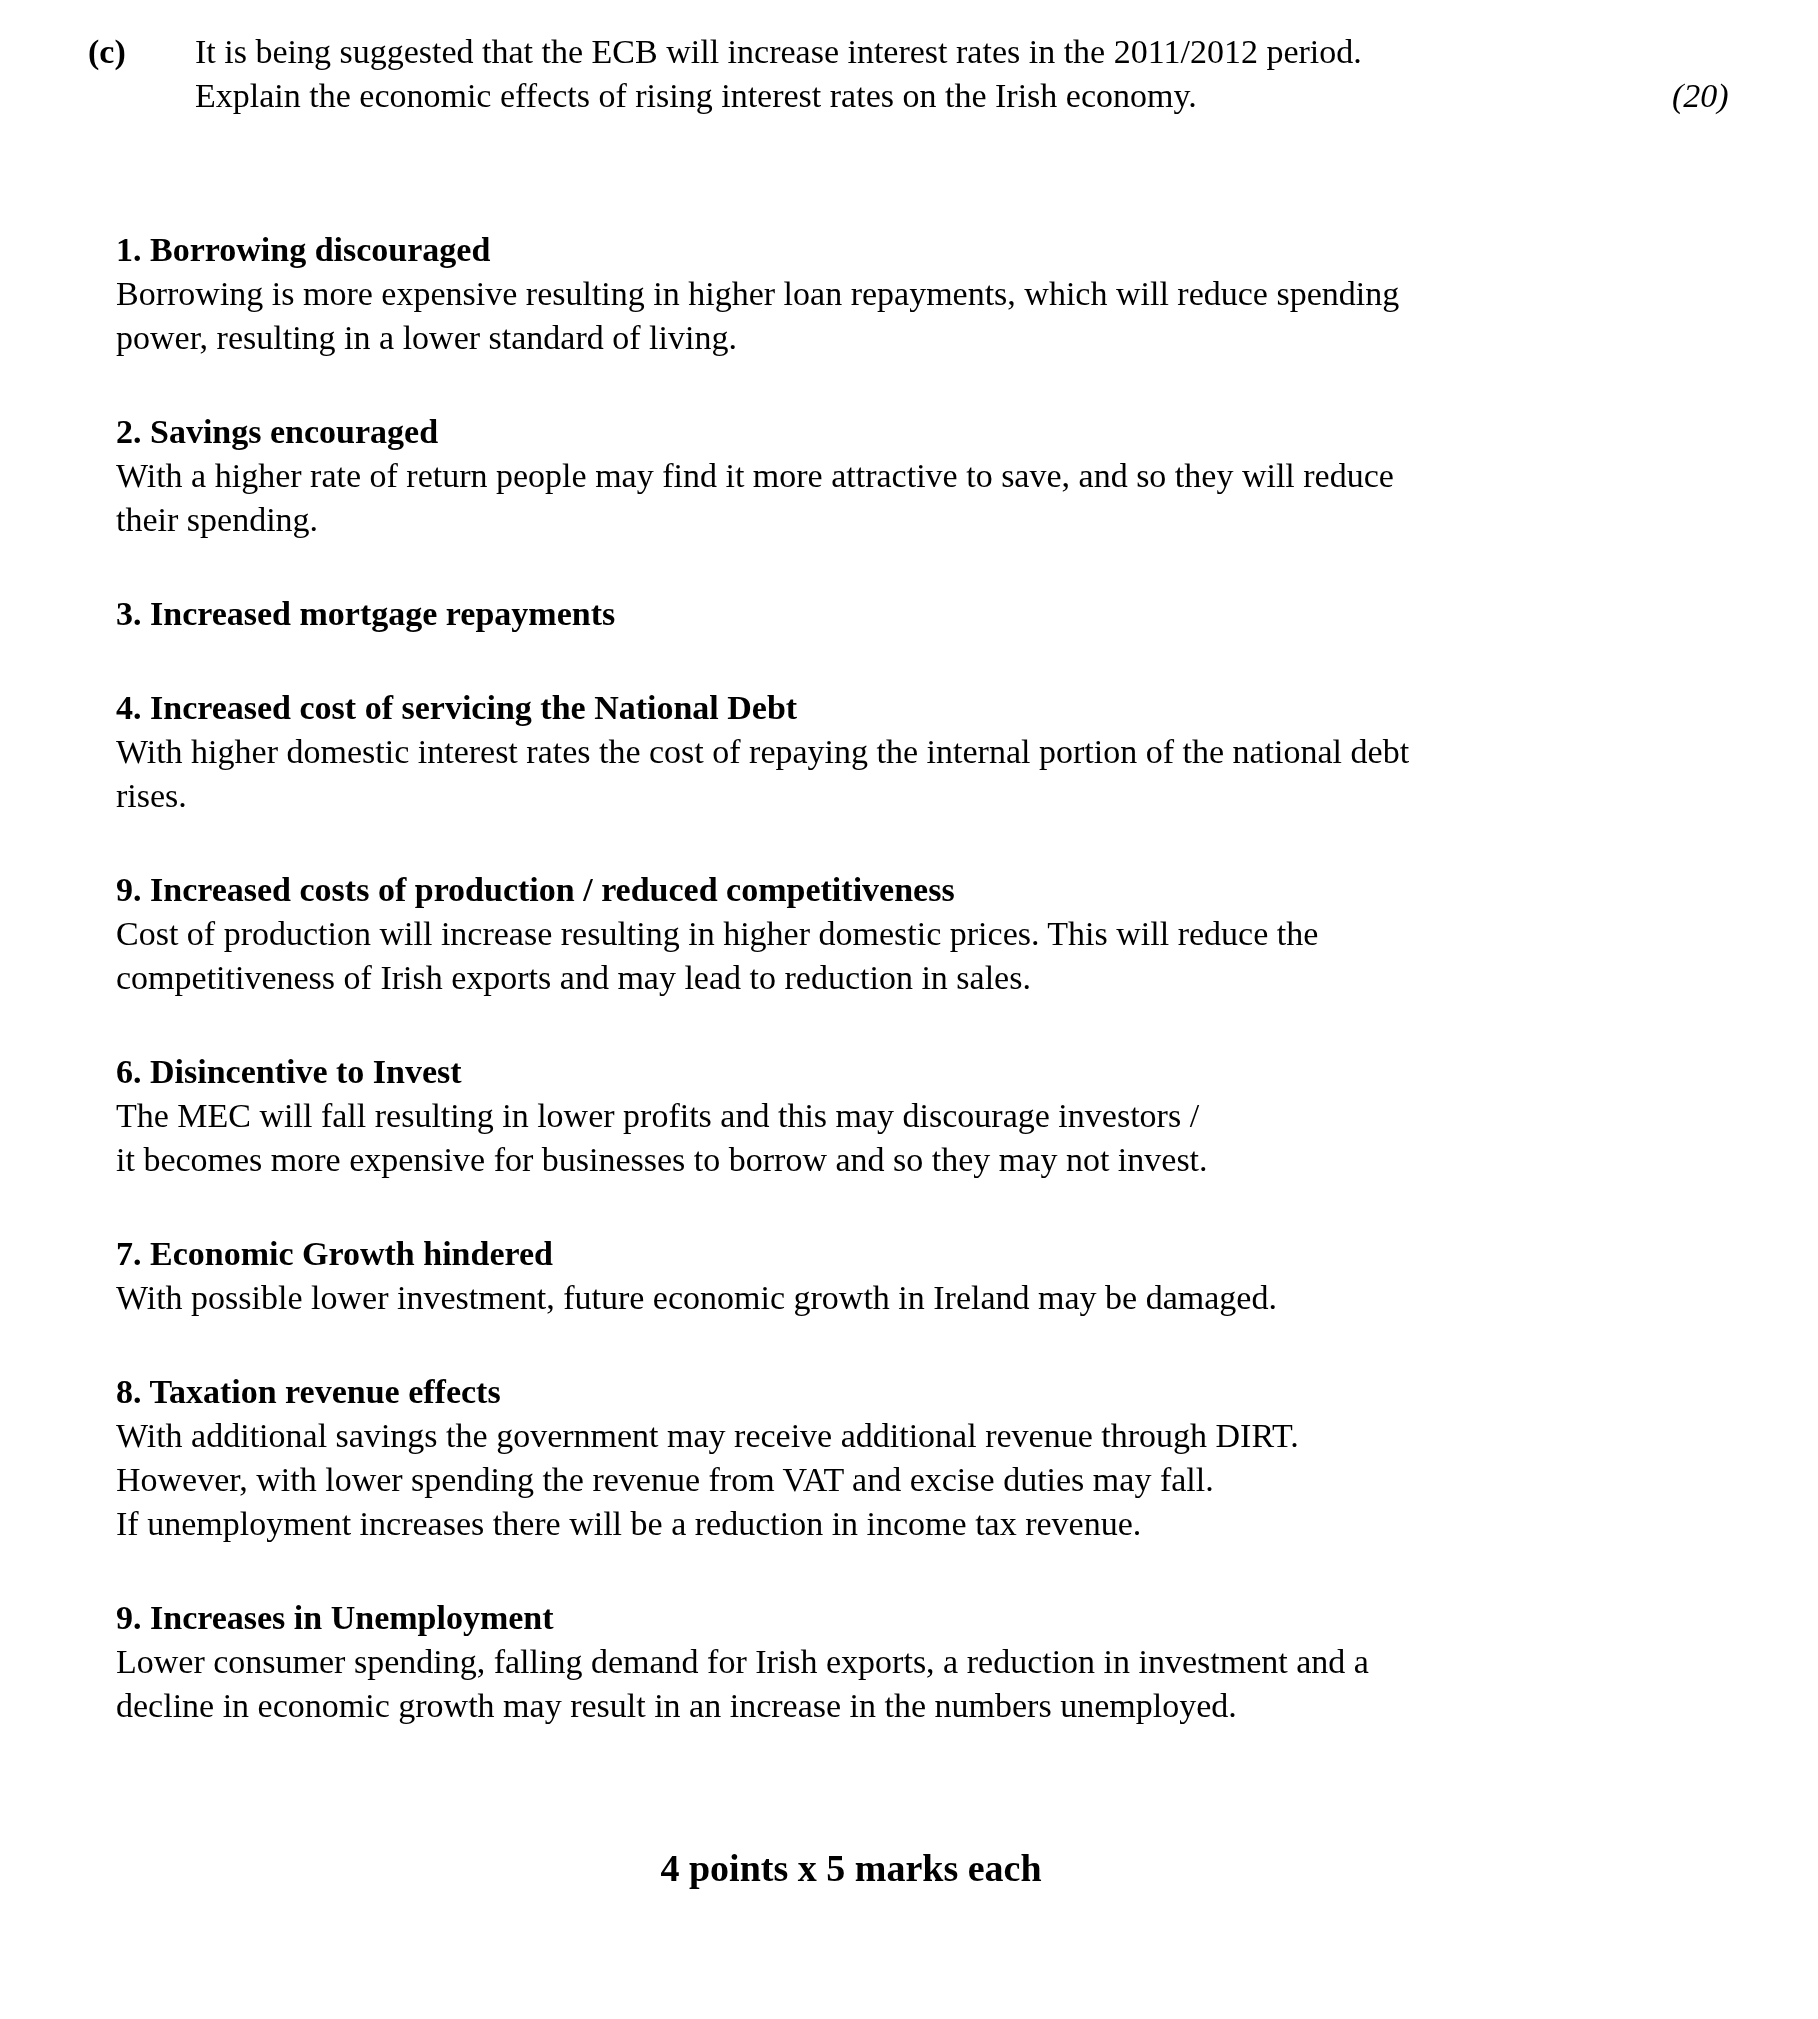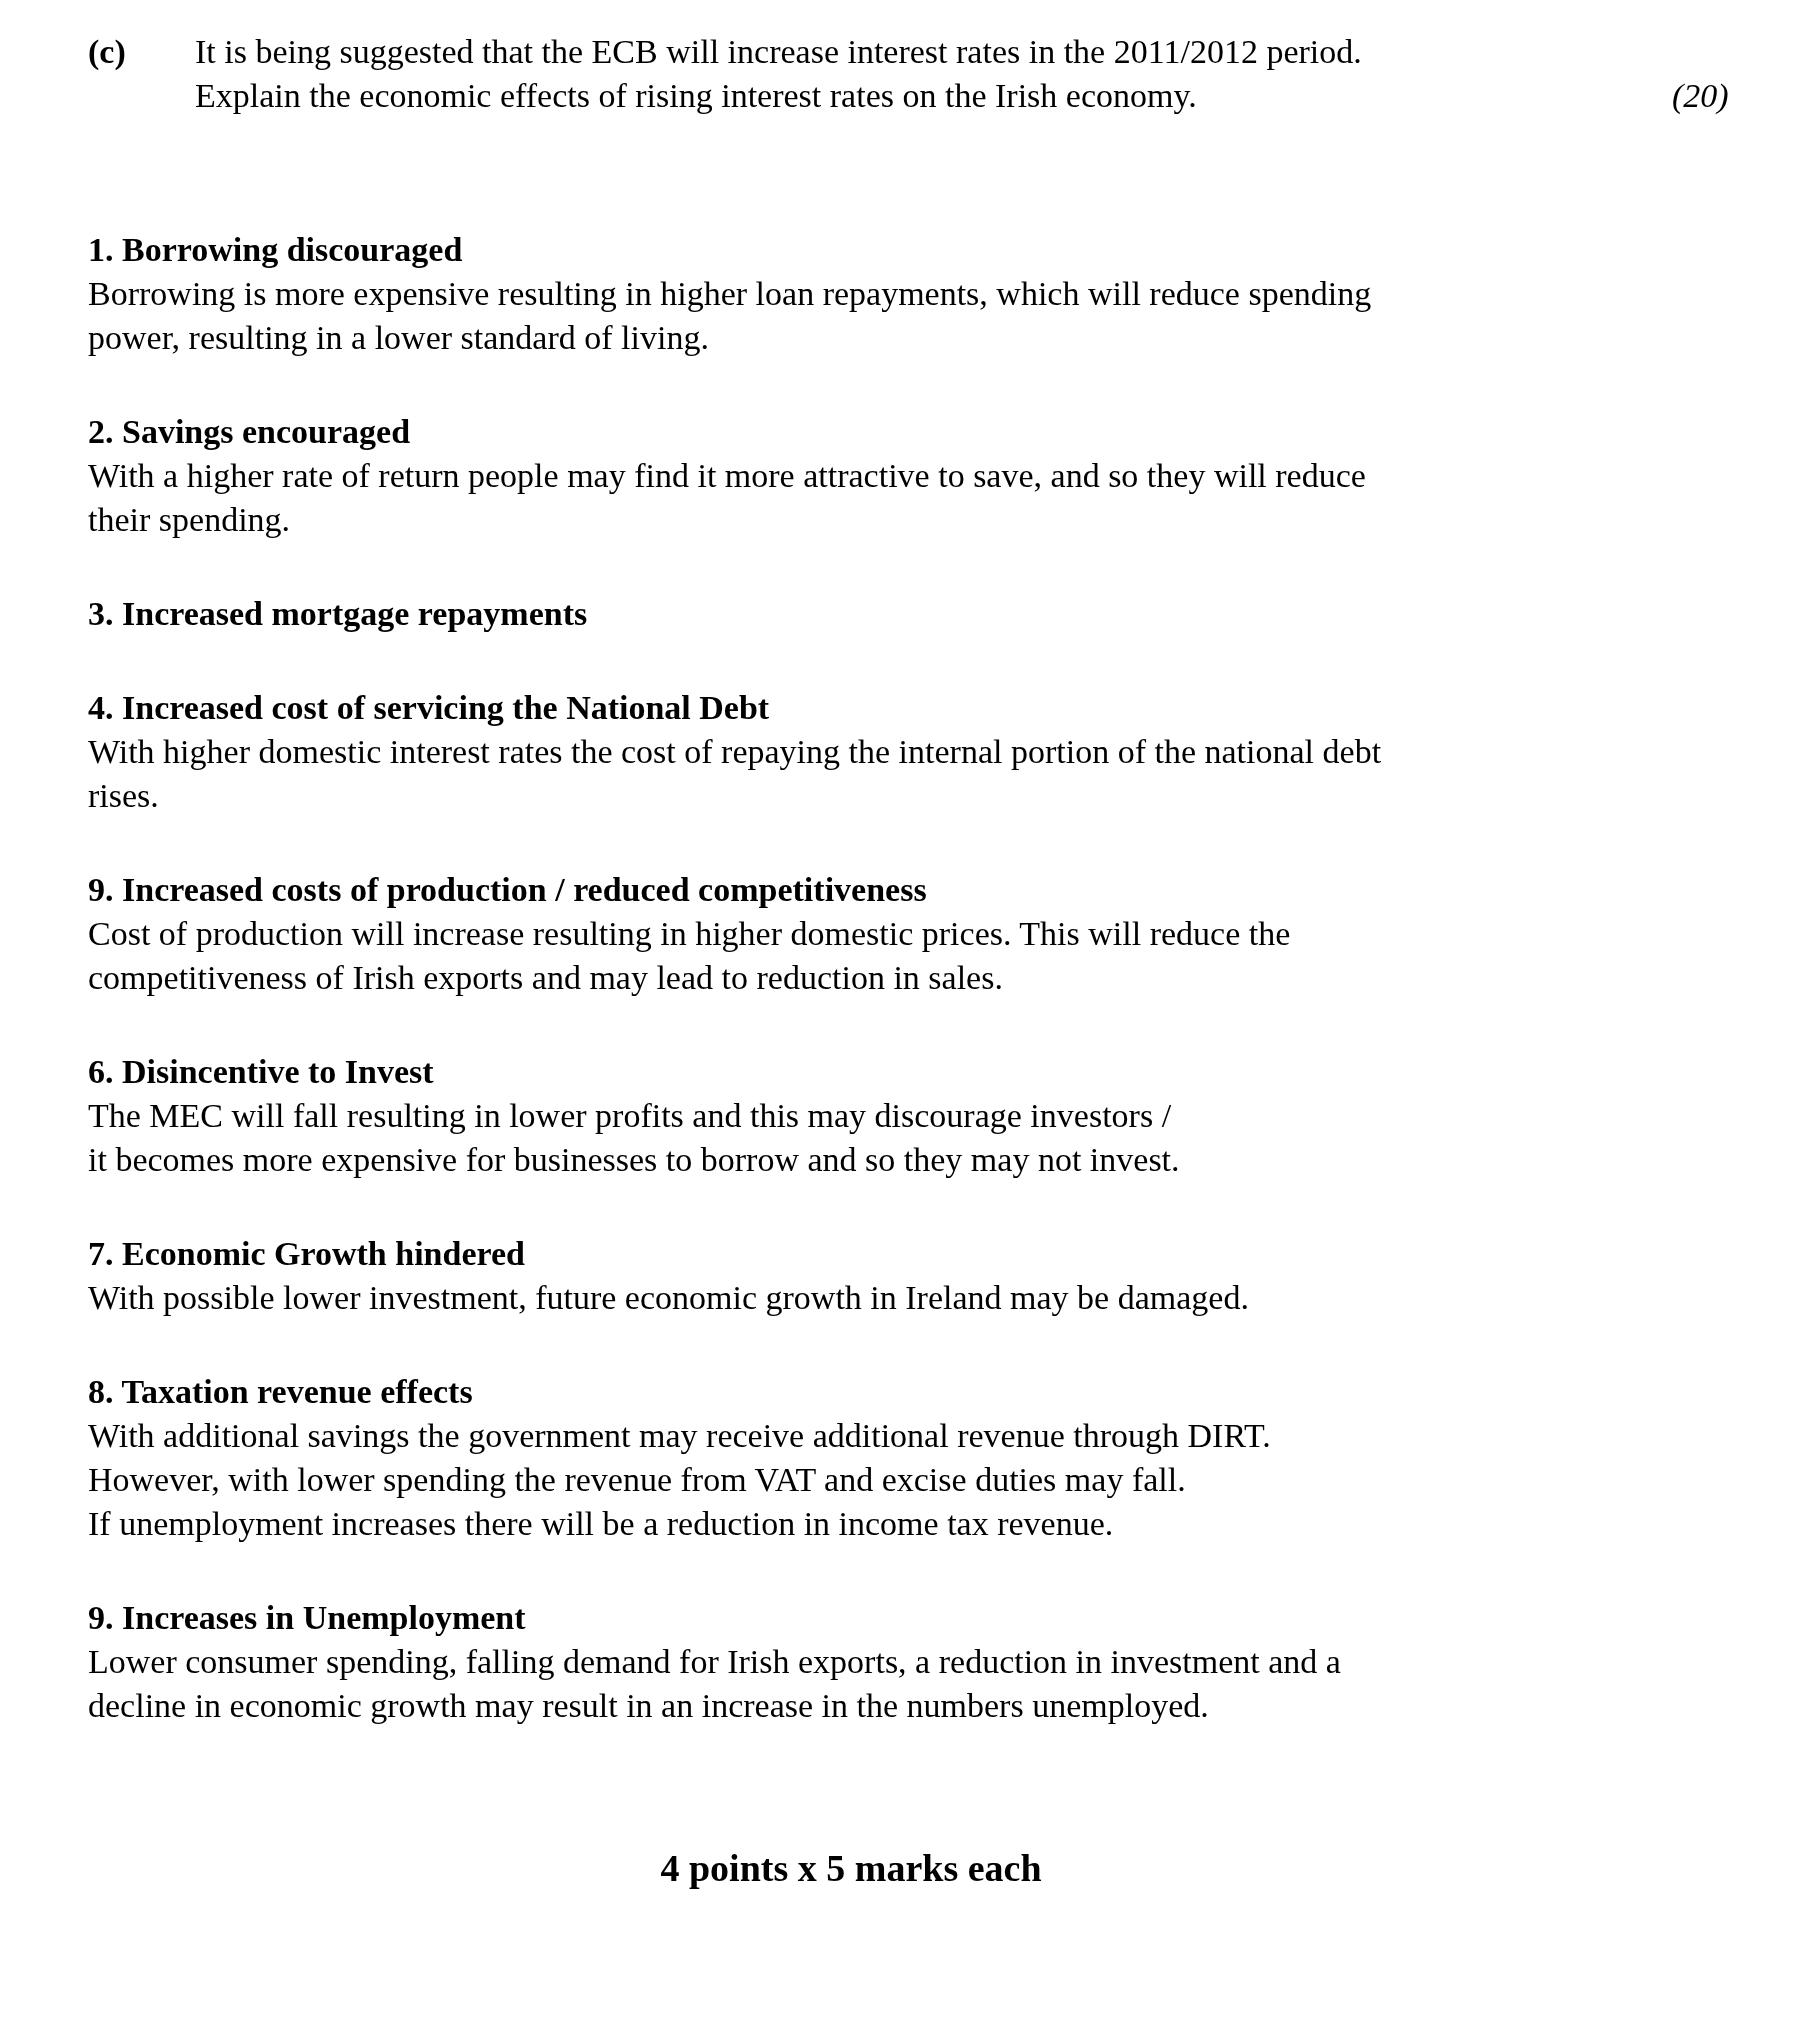--- a/index.html
+++ b/index.html
@@ -32,21 +32,21 @@
     margin-left: 195px;
     white-space: nowrap;
   }
   .q-marks {
     position: absolute;
     left: 1672px;
     top: 74px;
     font-style: italic;
   }
   .content {
-    margin-left: 88px;
+    margin-left: 116px;
     margin-top: 110px;
   }
   .section {
     margin-bottom: 50px;
   }
   .section-title {
     font-weight: bold;
     white-space: nowrap;
   }
   .line {

